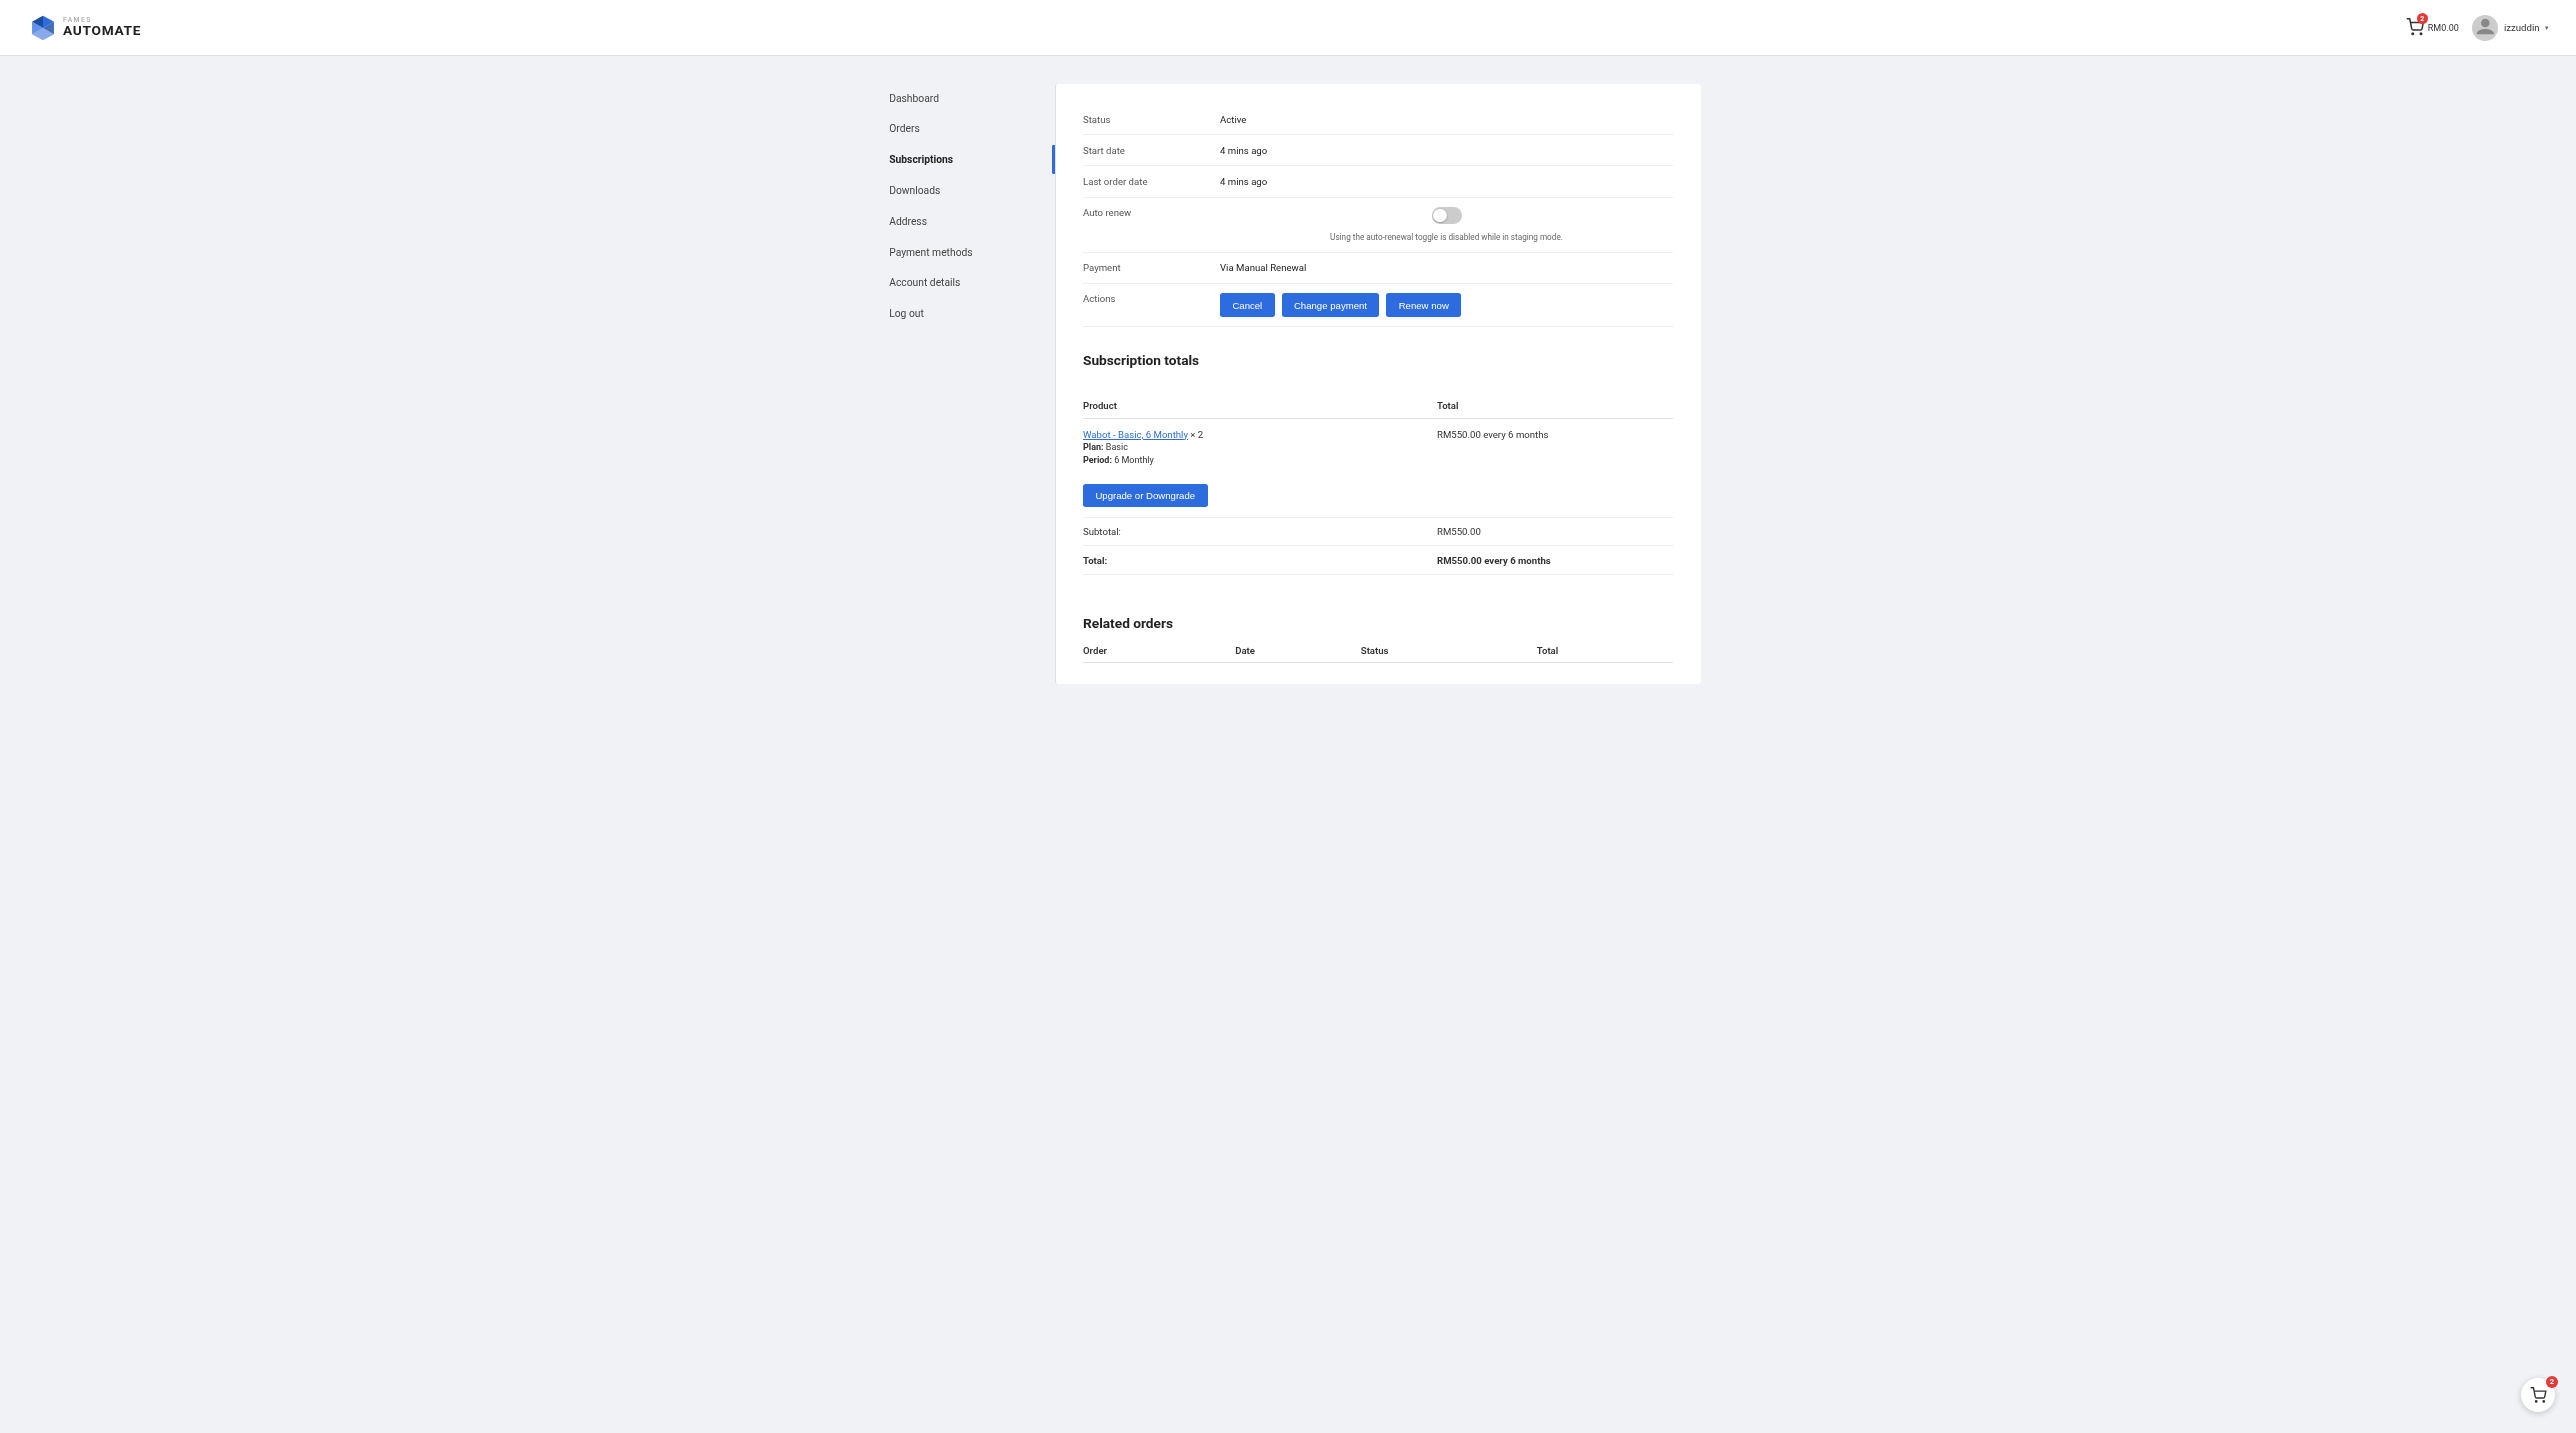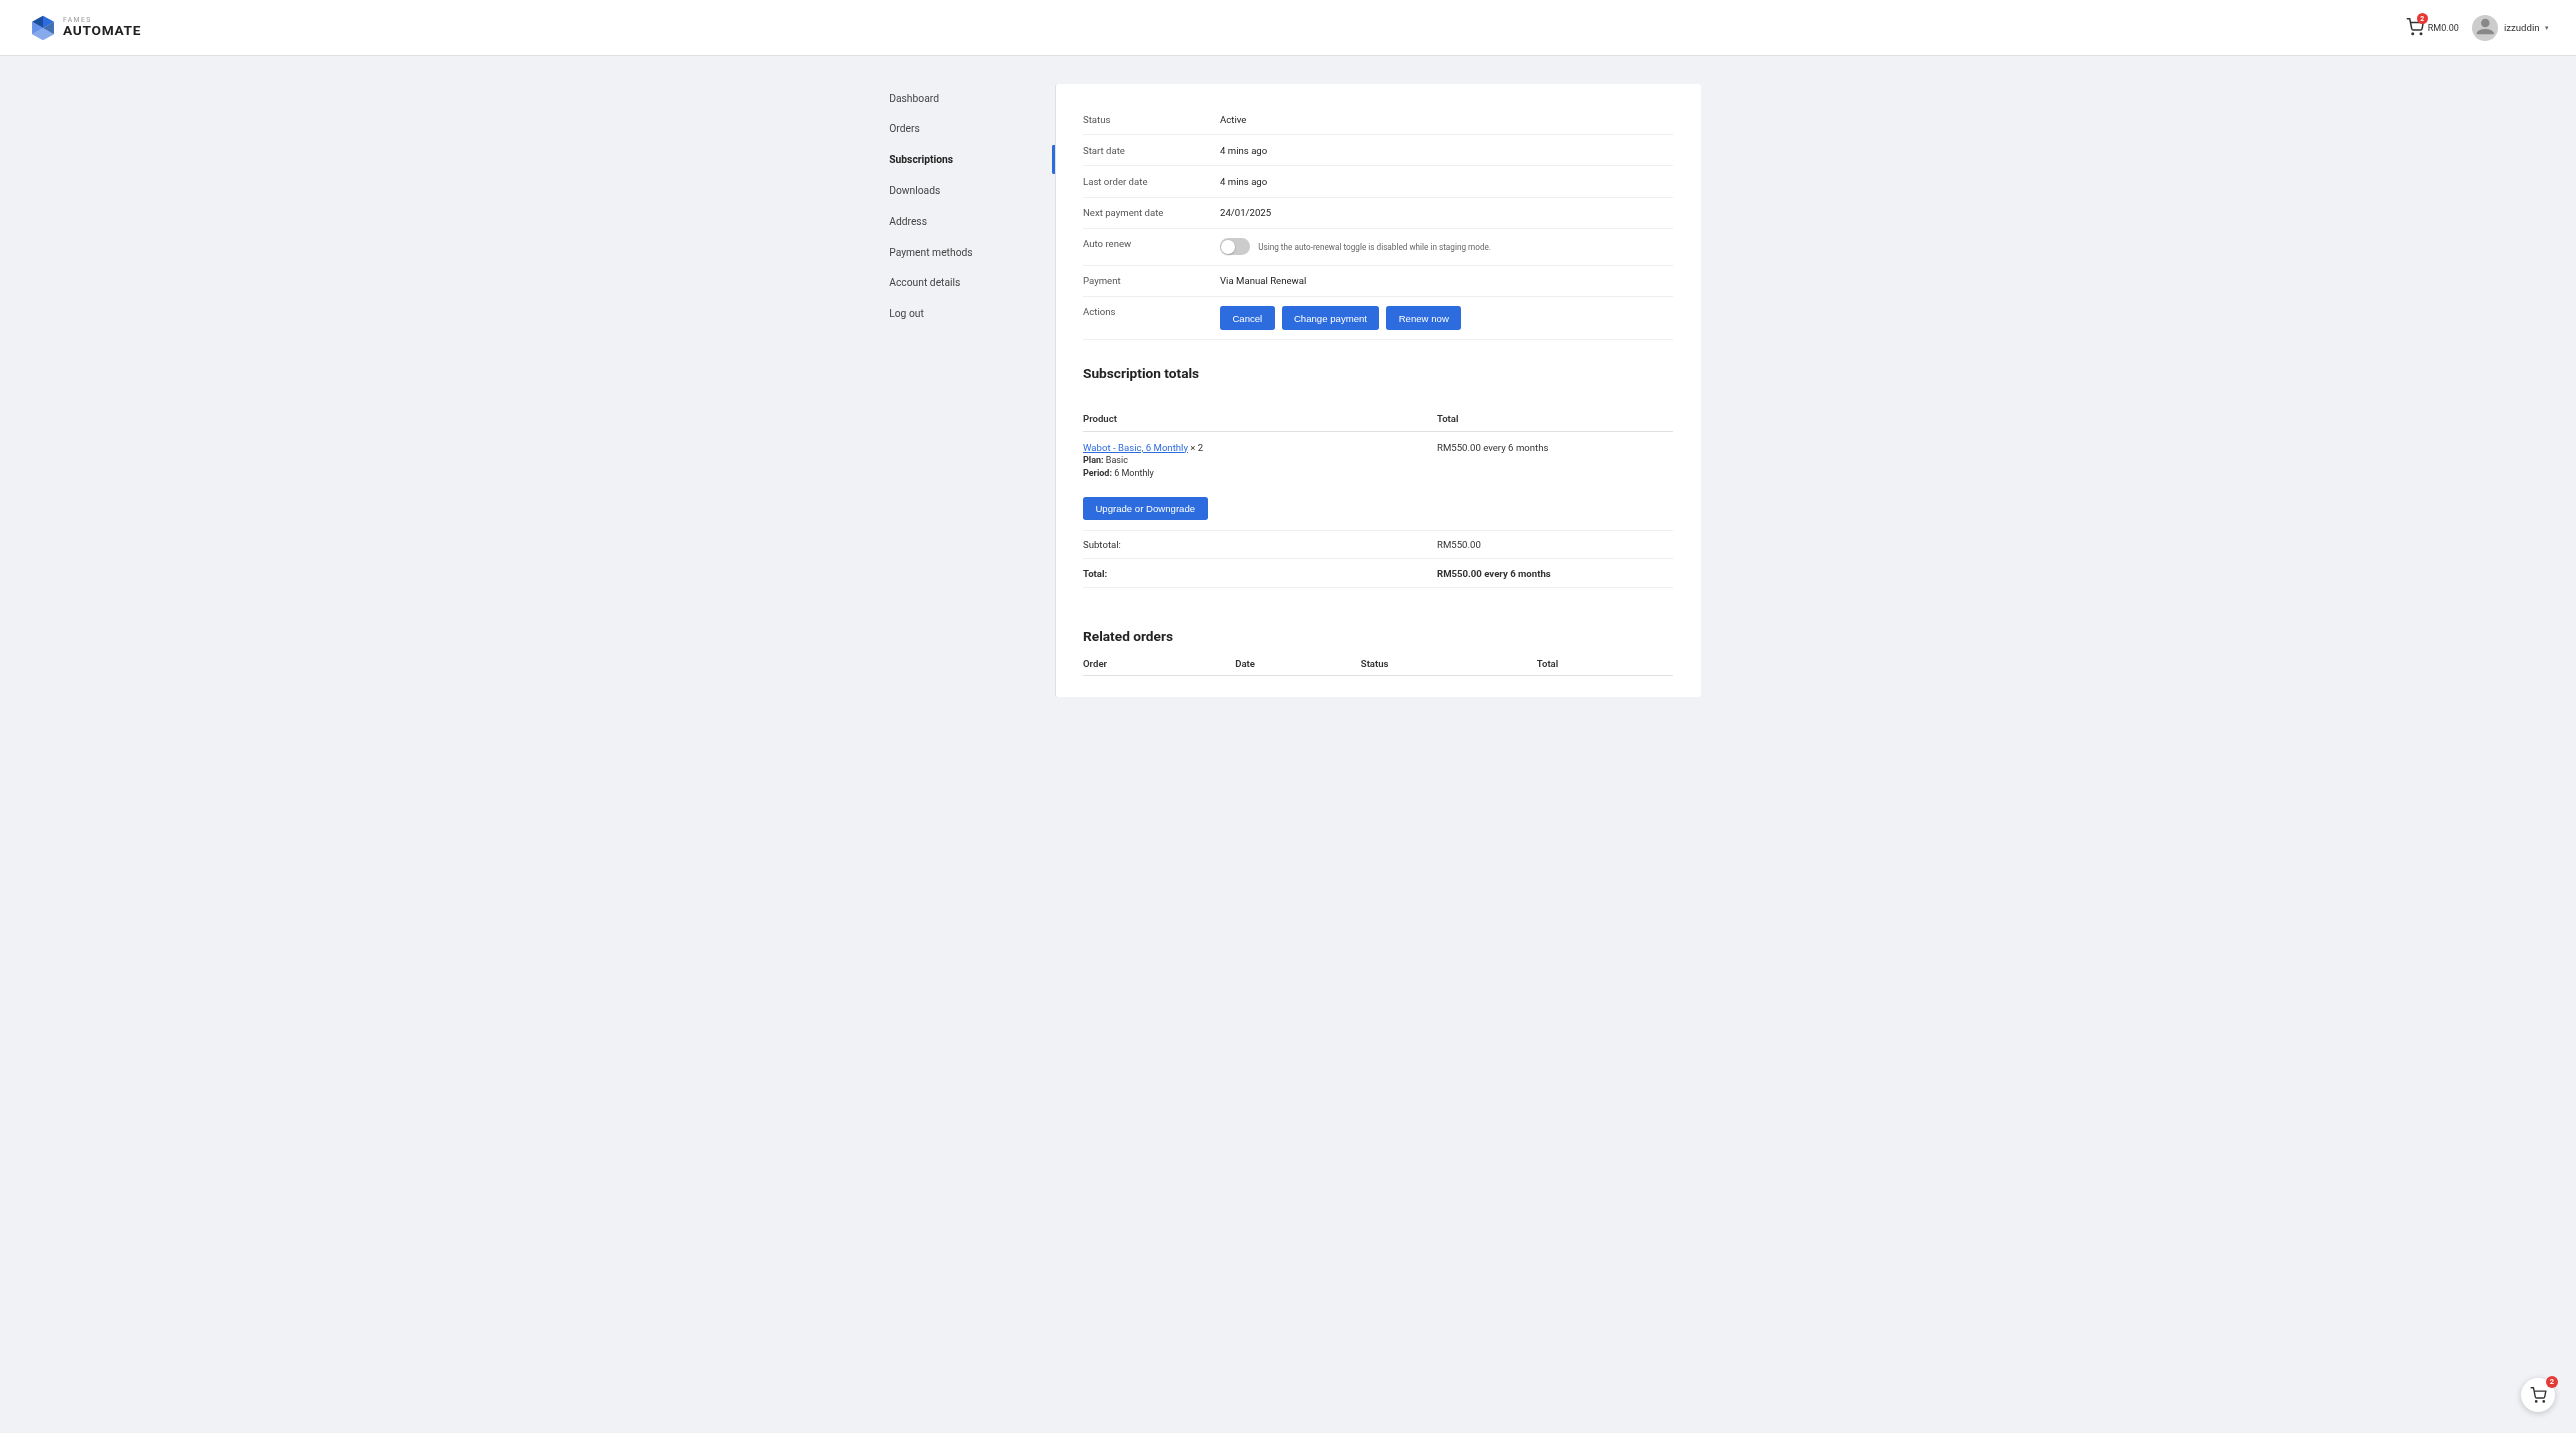--- a/index.html
+++ b/index.html
@@ -187,20 +187,21 @@
       flex: 1;
       color: #222;
       font-size: 9.6px;
     }
 
     
     .toggle-wrap {
       display: flex;
       align-items: center;
       gap: 8.2px;
+      flex-direction: column;
     }
     .toggle {
       width: 30px;
       height: 16.5px;
       background: #ccc;
       border-radius: 8.2px;
       position: relative;
       cursor: pointer;
     }
     .toggle-knob {
@@ -447,24 +448,20 @@
     <div class="detail-row">
       <span class="detail-label">Start date</span>
       <span class="detail-value">4 mins ago</span>
     </div>
 
     <div class="detail-row">
       <span class="detail-label">Last order date</span>
       <span class="detail-value">4 mins ago</span>
     </div>
 
-    <div class="detail-row">
-      <span class="detail-label">Next payment date</span>
-      <span class="detail-value">24/01/2025</span>
-    </div>
 
     <div class="detail-row">
       <span class="detail-label">Auto renew</span>
       <div class="detail-value toggle-wrap">
         <div class="toggle">
           <div class="toggle-knob"></div>
         </div>
         <span class="toggle-note">Using the auto-renewal toggle is disabled while in staging mode.</span>
       </div>
     </div>

